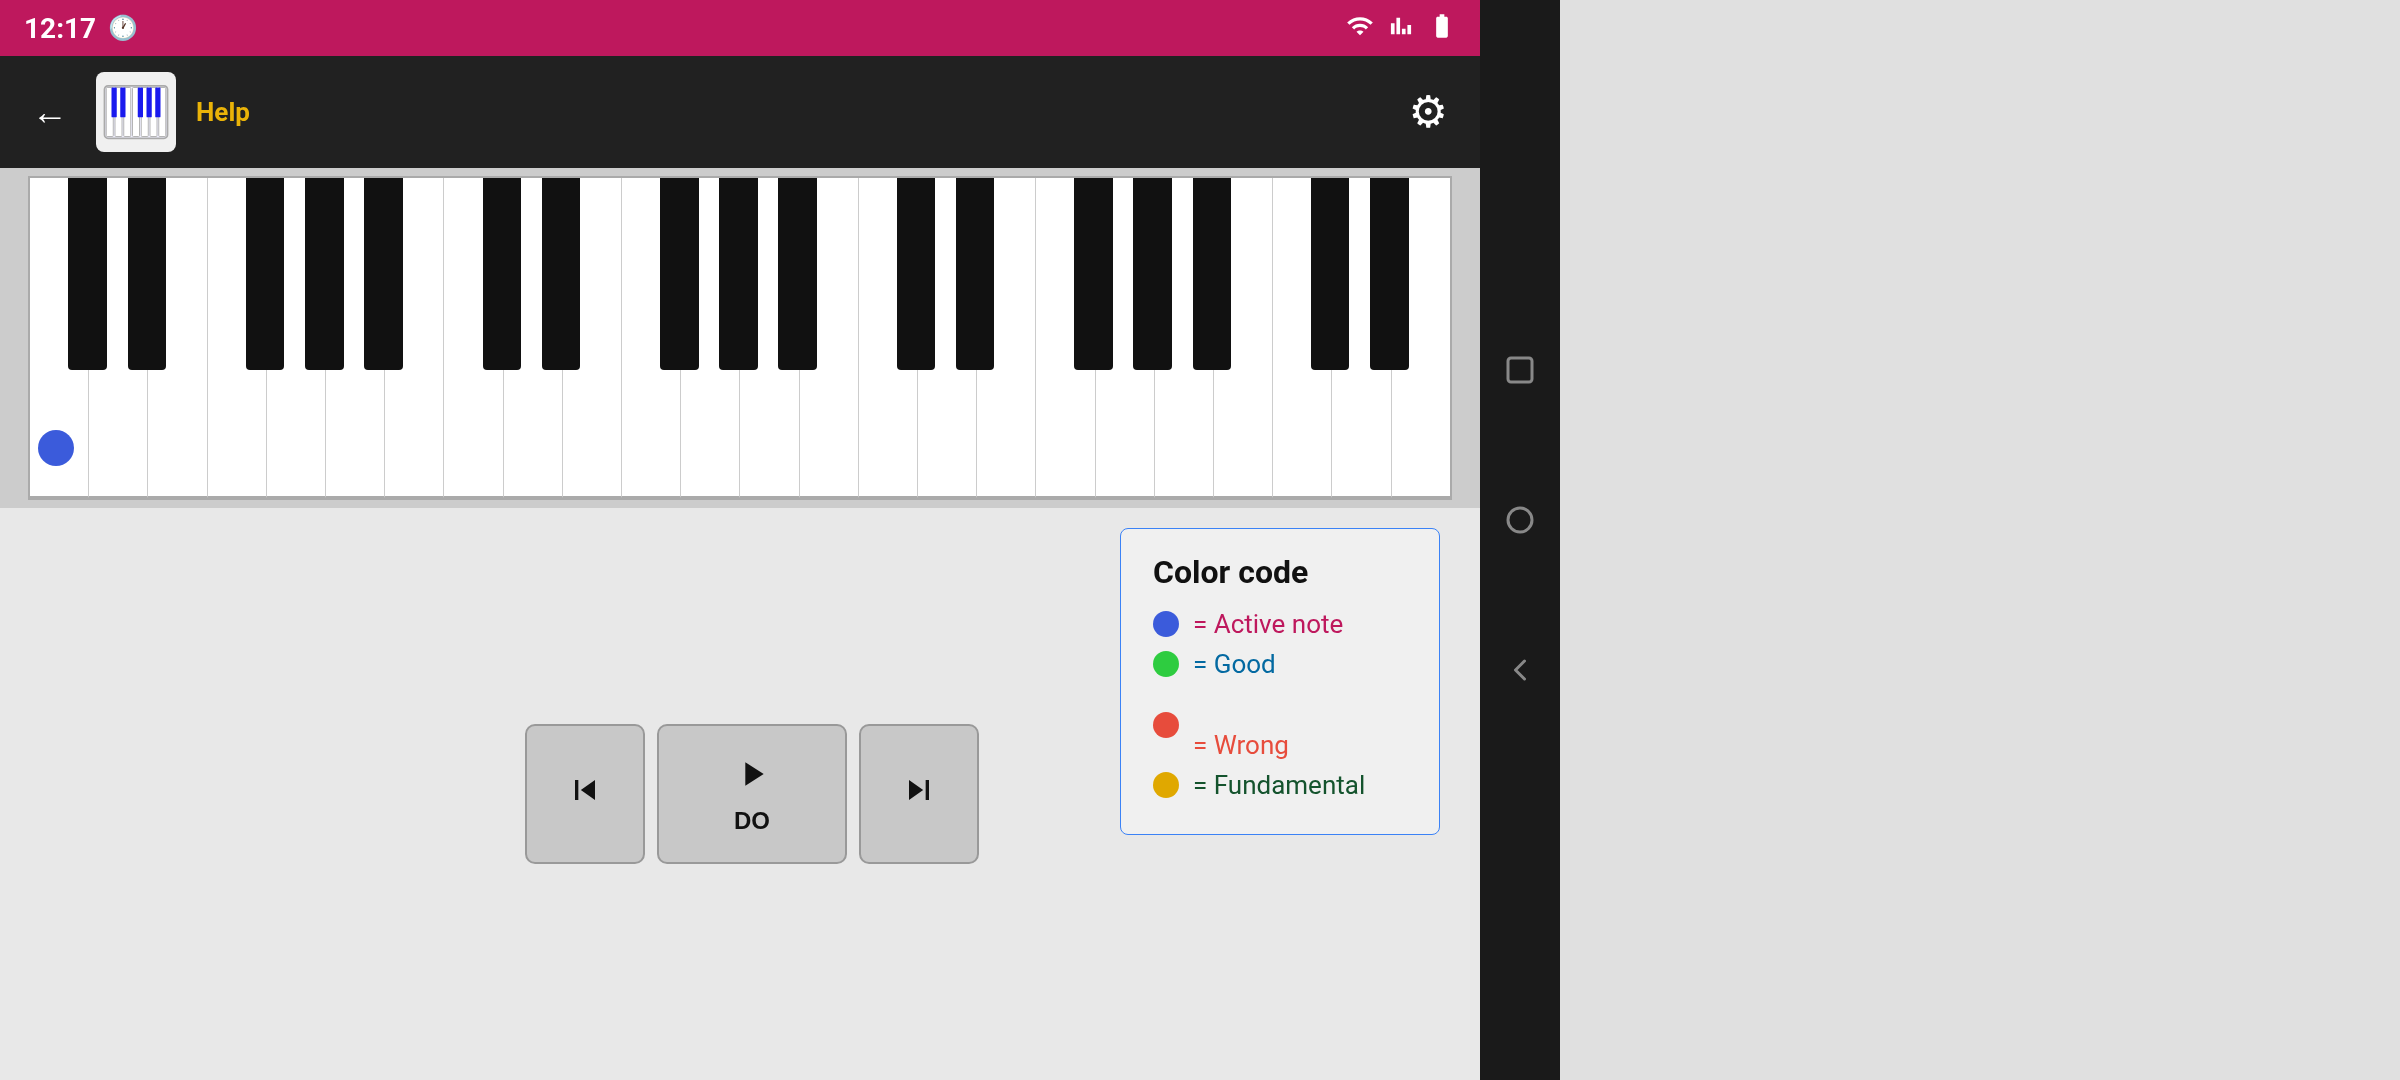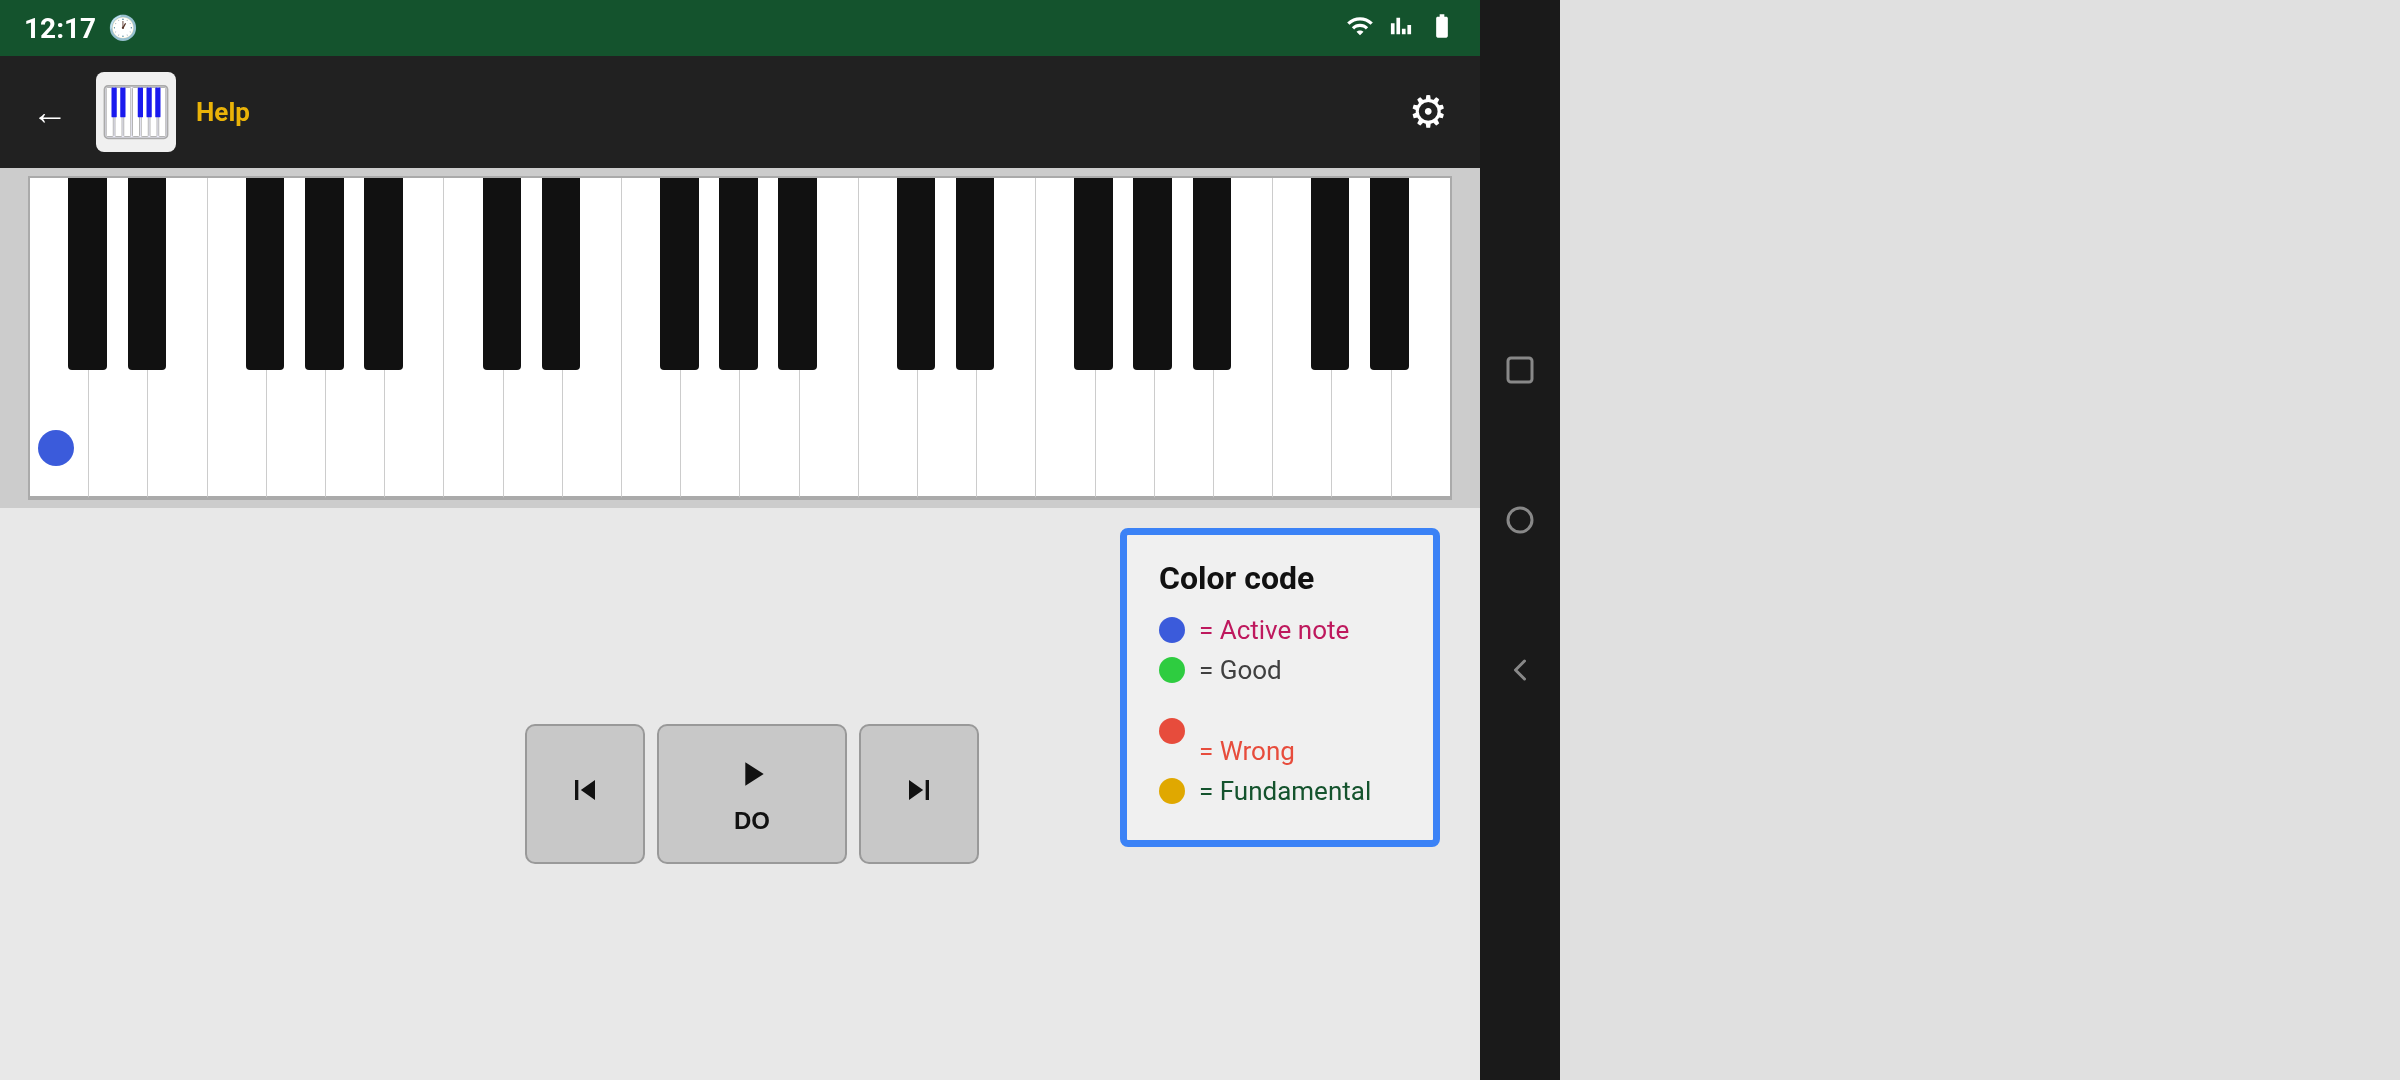--- a/index.html
+++ b/index.html
@@ -18,21 +18,21 @@
       height: 1080px;
       display: flex;
       flex-direction: column;
       background: #e0e0e0;
     }
 
     
     #status-bar {
       width: 100%;
       height: 56px;
-      background: #14532d;
+      background: #be185d;
       display: flex;
       align-items: center;
       justify-content: space-between;
       padding: 0 24px;
       color: white;
     }
     .status-left {
       display: flex;
       align-items: center;
       gap: 12px;
@@ -179,21 +179,21 @@
       color: #111;
       margin-top: 4px;
     }
 
     
     #color-code {
       position: absolute;
       right: 40px;
       top: 20px;
       background: #f0f0f0;
-      border: 7px solid #3b82f6;
+      border: 1px solid #3b82f6;
       border-radius: 8px;
       padding: 24px 32px;
       min-width: 320px;
     }
     #color-code-title {
       font-size: 32px;
       font-weight: bold;
       color: #111;
       margin-bottom: 18px;
     }
@@ -395,21 +395,21 @@
     </div>
 
     <div id="color-code">
       <div id="color-code-title">Color code</div>
       <div class="legend-item">
         <div class="legend-dot" style="background:#3b5bdb;"></div>
         <span class="legend-text" style="color:#be185d;">= Active note</span>
       </div>
       <div class="legend-item">
         <div class="legend-dot" style="background:#2ecc40;"></div>
-        <span class="legend-text" style="color:#404040;">= Good</span>
+        <span class="legend-text" style="color:#0369a1;">= Good</span>
       </div>
       <div class="legend-item">
         <div class="legend-dot" style="background:#e74c3c;"></div>
         <span class="legend-text" style="color:#e74c3c;margin-top:41px;">= Wrong</span>
       </div>
       <div class="legend-item">
         <div class="legend-dot" style="background:#e0a800;"></div>
         <span class="legend-text" style="color:#14532d;">= Fundamental</span>
       </div>
     </div>

